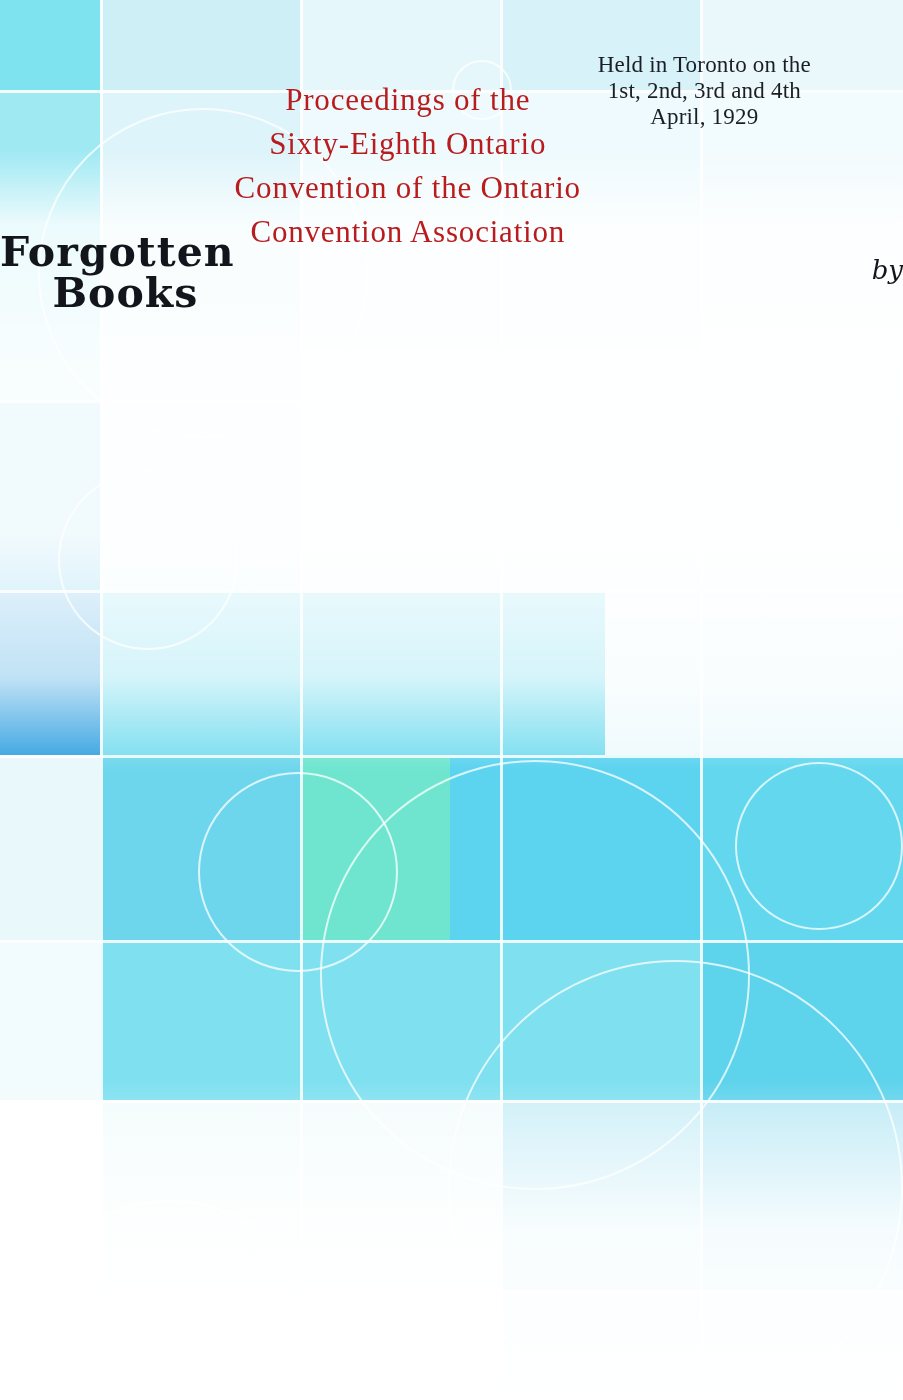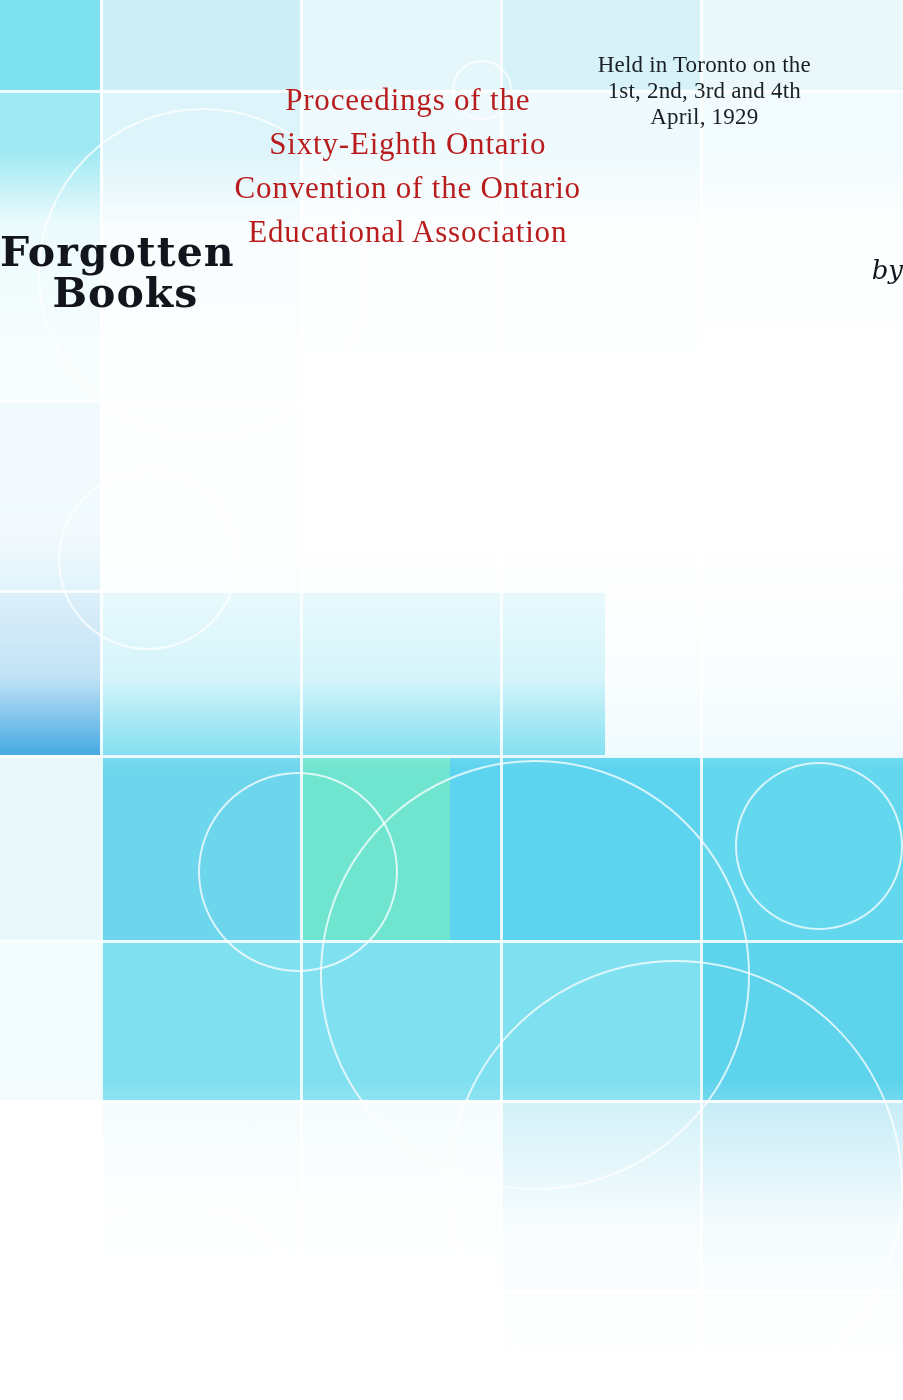--- a/index.html
+++ b/index.html
@@ -206,21 +206,21 @@
   <div class="content">
 
     <div class="publisher-logo">
       <span>Forgotten</span><span class="ampspace"></span><span>Books</span>
     </div>
 
     <h1 class="title">
       <span class="line sc">Proceedings of the</span>
       <span class="line sc">Sixty-Eighth Ontario</span>
       <span class="line sc">Convention of the Ontario</span>
-      <span class="line sc">Educational Association</span>
+      <span class="line sc">Convention Association</span>
     </h1>
 
     <div class="subtitle">Held in Toronto on the 1st, 2nd, 3rd and 4th April, 1929</div>
 
     <div class="byline">by</div>
 
   </div>
 </div>
 
 </body></html>

